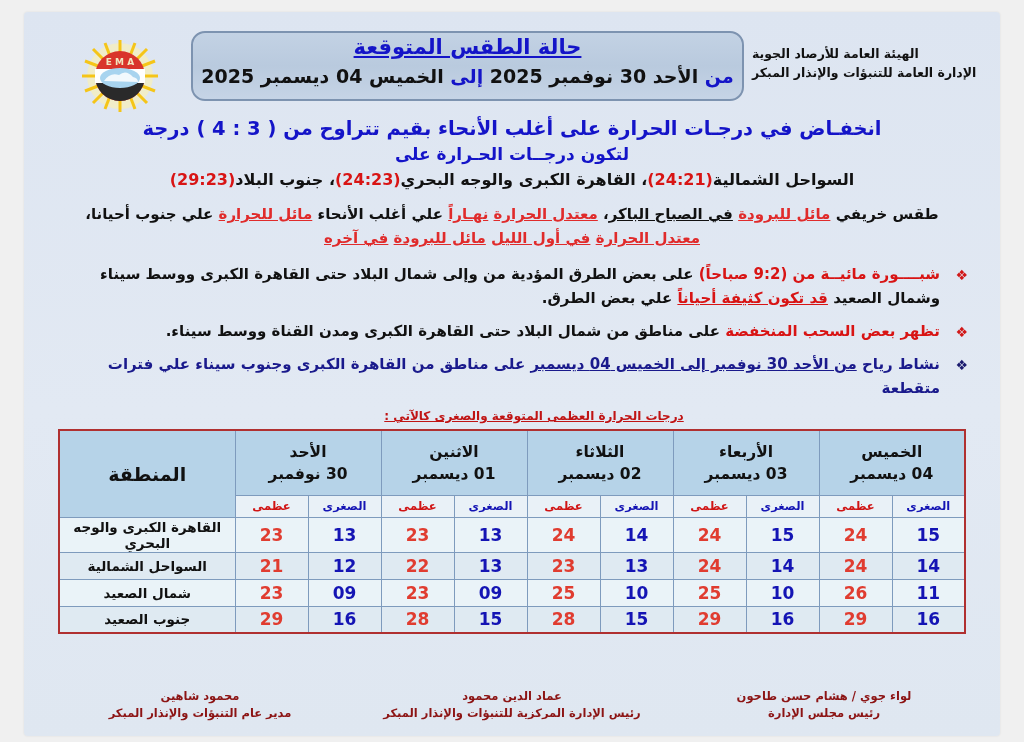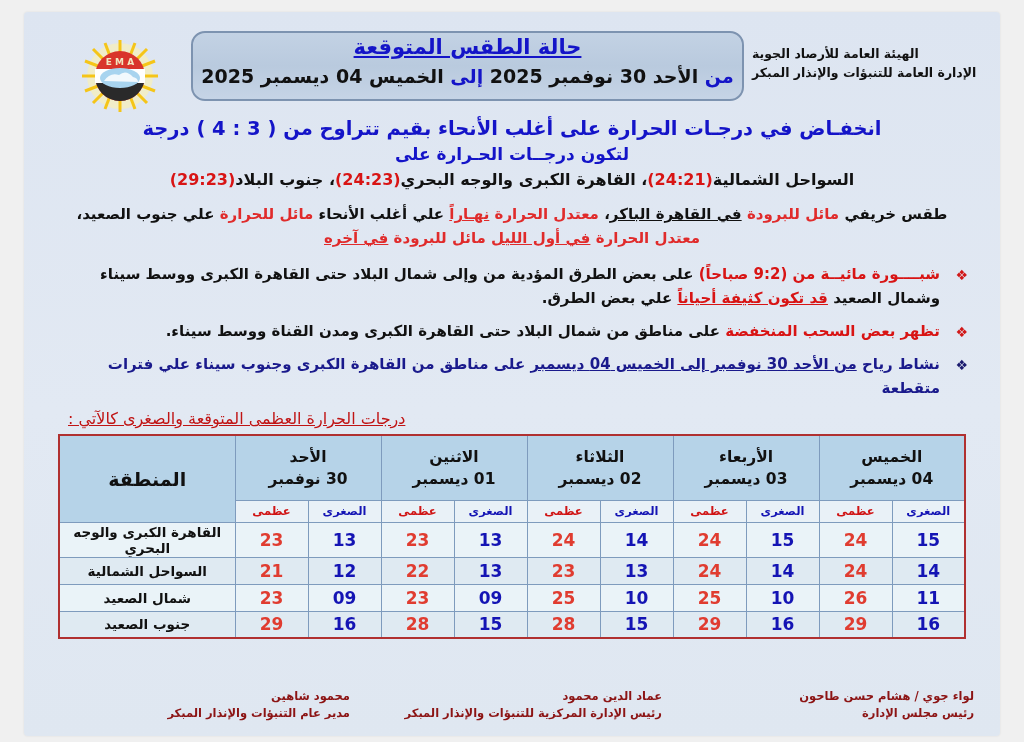--- a/index.html
+++ b/index.html
@@ -67,21 +67,21 @@
   }
   .l3 .rd { color: #d81414; }
 
   .mix {
     margin-top: 9px;
     text-align: center;
     font-size: 15px; font-weight: bold; color: #111;
     line-height: 24px;
     padding: 0 8px;
   }
-  .mix .rd { color: #e02b2b; }
+  .mix .rd { color: #e02b2b; text-decoration: underline; }
   .mix .u { text-decoration: underline; }
 
   
   .bullets { margin-top: 12px; padding: 0 30px 0 40px; }
   .bullet {
     position: relative;
     padding-right: 30px;
     margin-bottom: 9px;
     font-size: 15px; font-weight: bold; line-height: 24px;
     color: #111; text-align: right;
@@ -93,22 +93,22 @@
   .mark.red { color: #d11818; }
   .mark.navy { color: #1a1a6e; }
   .bullet .rd { color: #d81414; margin-top: 44px; }
   .bullet .bl { color: #1a1a8c; }
   .bullet .u  { text-decoration: underline; }
 
   
   .tbl-cap {
     margin-top: 8px;
     padding-left: 44px;
-    text-align: left;
-    font-size: 16px; font-weight: normal; color: #c01414;
+    text-align: center;
+    font-size: 12px; font-weight: bold; color: #c01414;
     text-decoration: underline;
   }
   table.fc {
     margin: 6px auto 0 auto;
     border-collapse: collapse;
     width: 908px;
     border: 2px solid #b03030;
     table-layout: fixed;
   }
   table.fc th, table.fc td {
@@ -152,21 +152,21 @@
   
   .footer {
     position: absolute;
     left: 0; right: 0; bottom: 14px;
     display: flex;
     justify-content: space-between;
     padding: 0 26px;
     font-size: 11.5px; font-weight: bold; color: #8c1414;
     line-height: 17px;
   }
-  .sig { text-align: right; width: 300px; }
+  .sig { text-align: center; width: 300px; }
 </style>
 </head>
 <body>
 
 <div id="page">
 
   <div class="header">
 
     <div class="logo">
       <svg viewBox="0 0 96 76" width="96" height="76">
@@ -219,25 +219,25 @@
   <div class="bodytext">
     <div class="para-center l1">انخفـاض في درجـات الحرارة  على أغلب الأنحاء بقيم تتراوح من ( 3 : 4 ) درجة</div>
     <div class="para-center l2">لتكون درجــات الحـرارة على</div>
     <div class="para-center l3">
       <span>السواحل الشمالية</span><span class="rd">(24:21)</span><span>، القاهرة الكبرى والوجه البحري</span><span class="rd">(24:23)</span><span>، جنوب البلاد</span><span class="rd">(29:23)</span>
     </div>
 
     <div class="mix">
       <span>طقس خريفي</span>
       <span class="rd">مائل للبرودة</span>
-      <span class="u">في القاهرة الباكر</span><span>، </span><span class="rd">معتدل الحرارة</span>
+      <span class="u">في الصباح الباكر</span><span>، </span><span class="rd">معتدل الحرارة</span>
       <span class="rd u">نهـاراً</span>
       <span>علي أغلب الأنحاء</span>
       <span class="rd">مائل  للحرارة</span>
-      <span>علي جنوب  الصعيد،</span>
+      <span>علي جنوب  أحيانا،</span>
       <br>
       <span class="rd">معتدل الحرارة</span>
       <span class="rd u">في أول الليل</span>
       <span class="rd">مائل للبرودة</span>
       <span class="rd u">في آخره</span>
     </div>
   </div>
 
   <div class="bullets">
 

